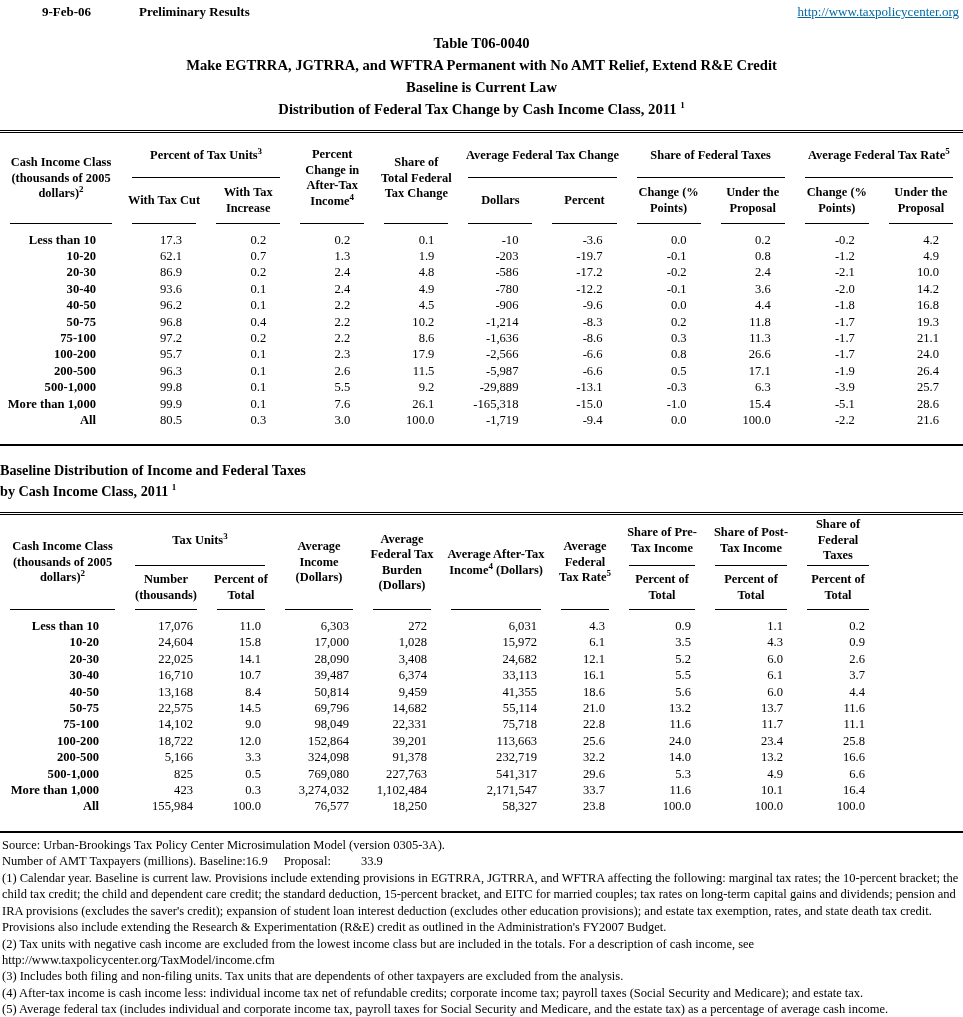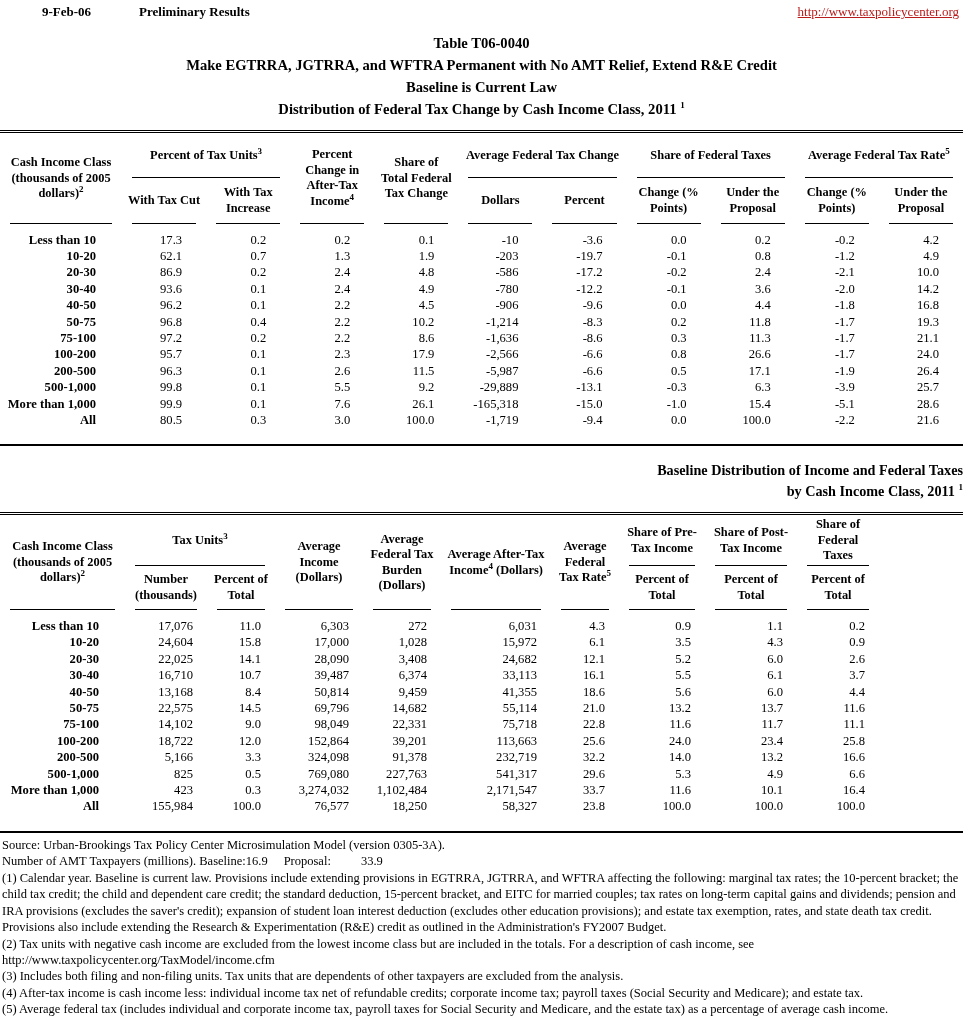--- a/index.html
+++ b/index.html
@@ -3,24 +3,24 @@
 <meta charset="utf-8">
 <style>
   html,body{margin:0;padding:0;background:#fff;}
   body{width:963px;height:1017px;overflow:hidden;color:#000;
        font-family:"Liberation Serif","DejaVu Serif",serif;}
   sup{font-size:9px;line-height:0;}
   
   .topbar{display:flex;align-items:baseline;padding:4px 4px 0 42px;font-size:13px;}
   .topbar .date,.topbar .status{font-weight:bold;}
   .topbar .status{margin-left:48px;}
-  .topbar .link{margin-left:auto;color:#b91c1c;text-decoration:underline;font-size:13px;}
+  .topbar .link{margin-left:auto;color:#0369a1;text-decoration:underline;font-size:13px;}
   
   .titleblock{text-align:center;font-weight:bold;font-size:14.6px;line-height:22px;margin-top:12px;}
-  .titleblock2{text-align:right;font-weight:bold;font-size:14.2px;line-height:21px;margin-top:14px;}
+  .titleblock2{text-align:left;font-weight:bold;font-size:14.2px;line-height:21px;margin-top:14px;}
   
   table{border-collapse:collapse;table-layout:fixed;width:963px;}
   #t1{border-top:3px double #000;border-bottom:2px solid #000;margin-top:10px;}
   #t2{border-top:3px double #000;border-bottom:2px solid #000;margin-top:10px;}
   thead th{font-weight:bold;font-size:12.4px;line-height:15.5px;text-align:center;
            vertical-align:middle;padding:2px 6px;position:relative;}
   thead th.lbl{padding:2px 2px;}
   #t1 thead tr.r1{height:46px;}
   #t1 thead tr.r2{height:46px;}
   #t2 thead tr.r1{height:44px;}

